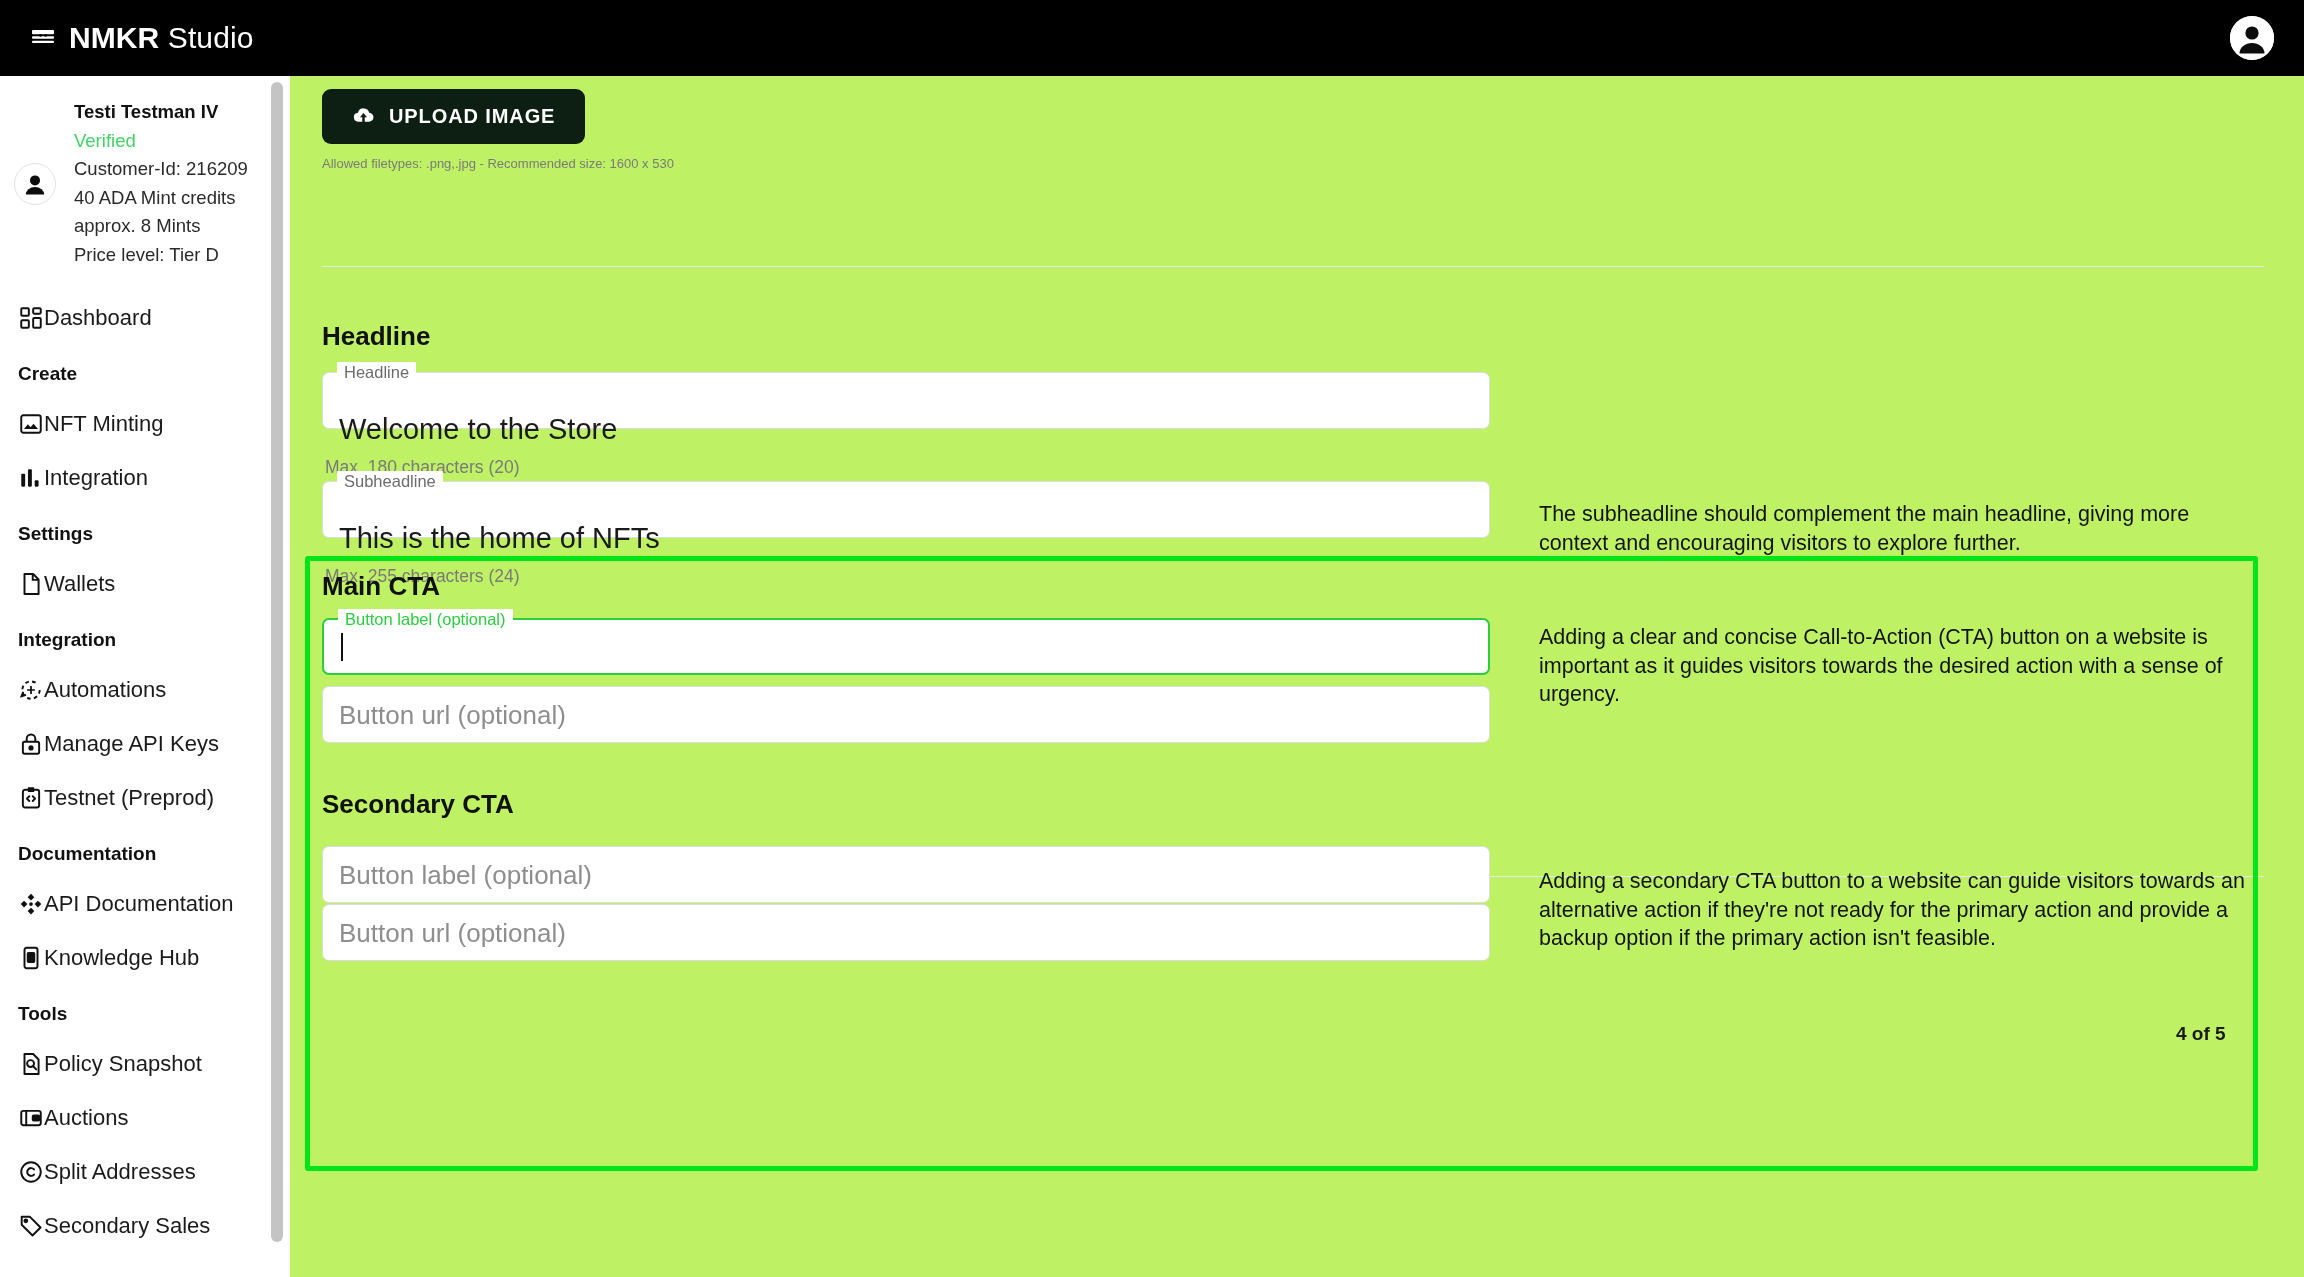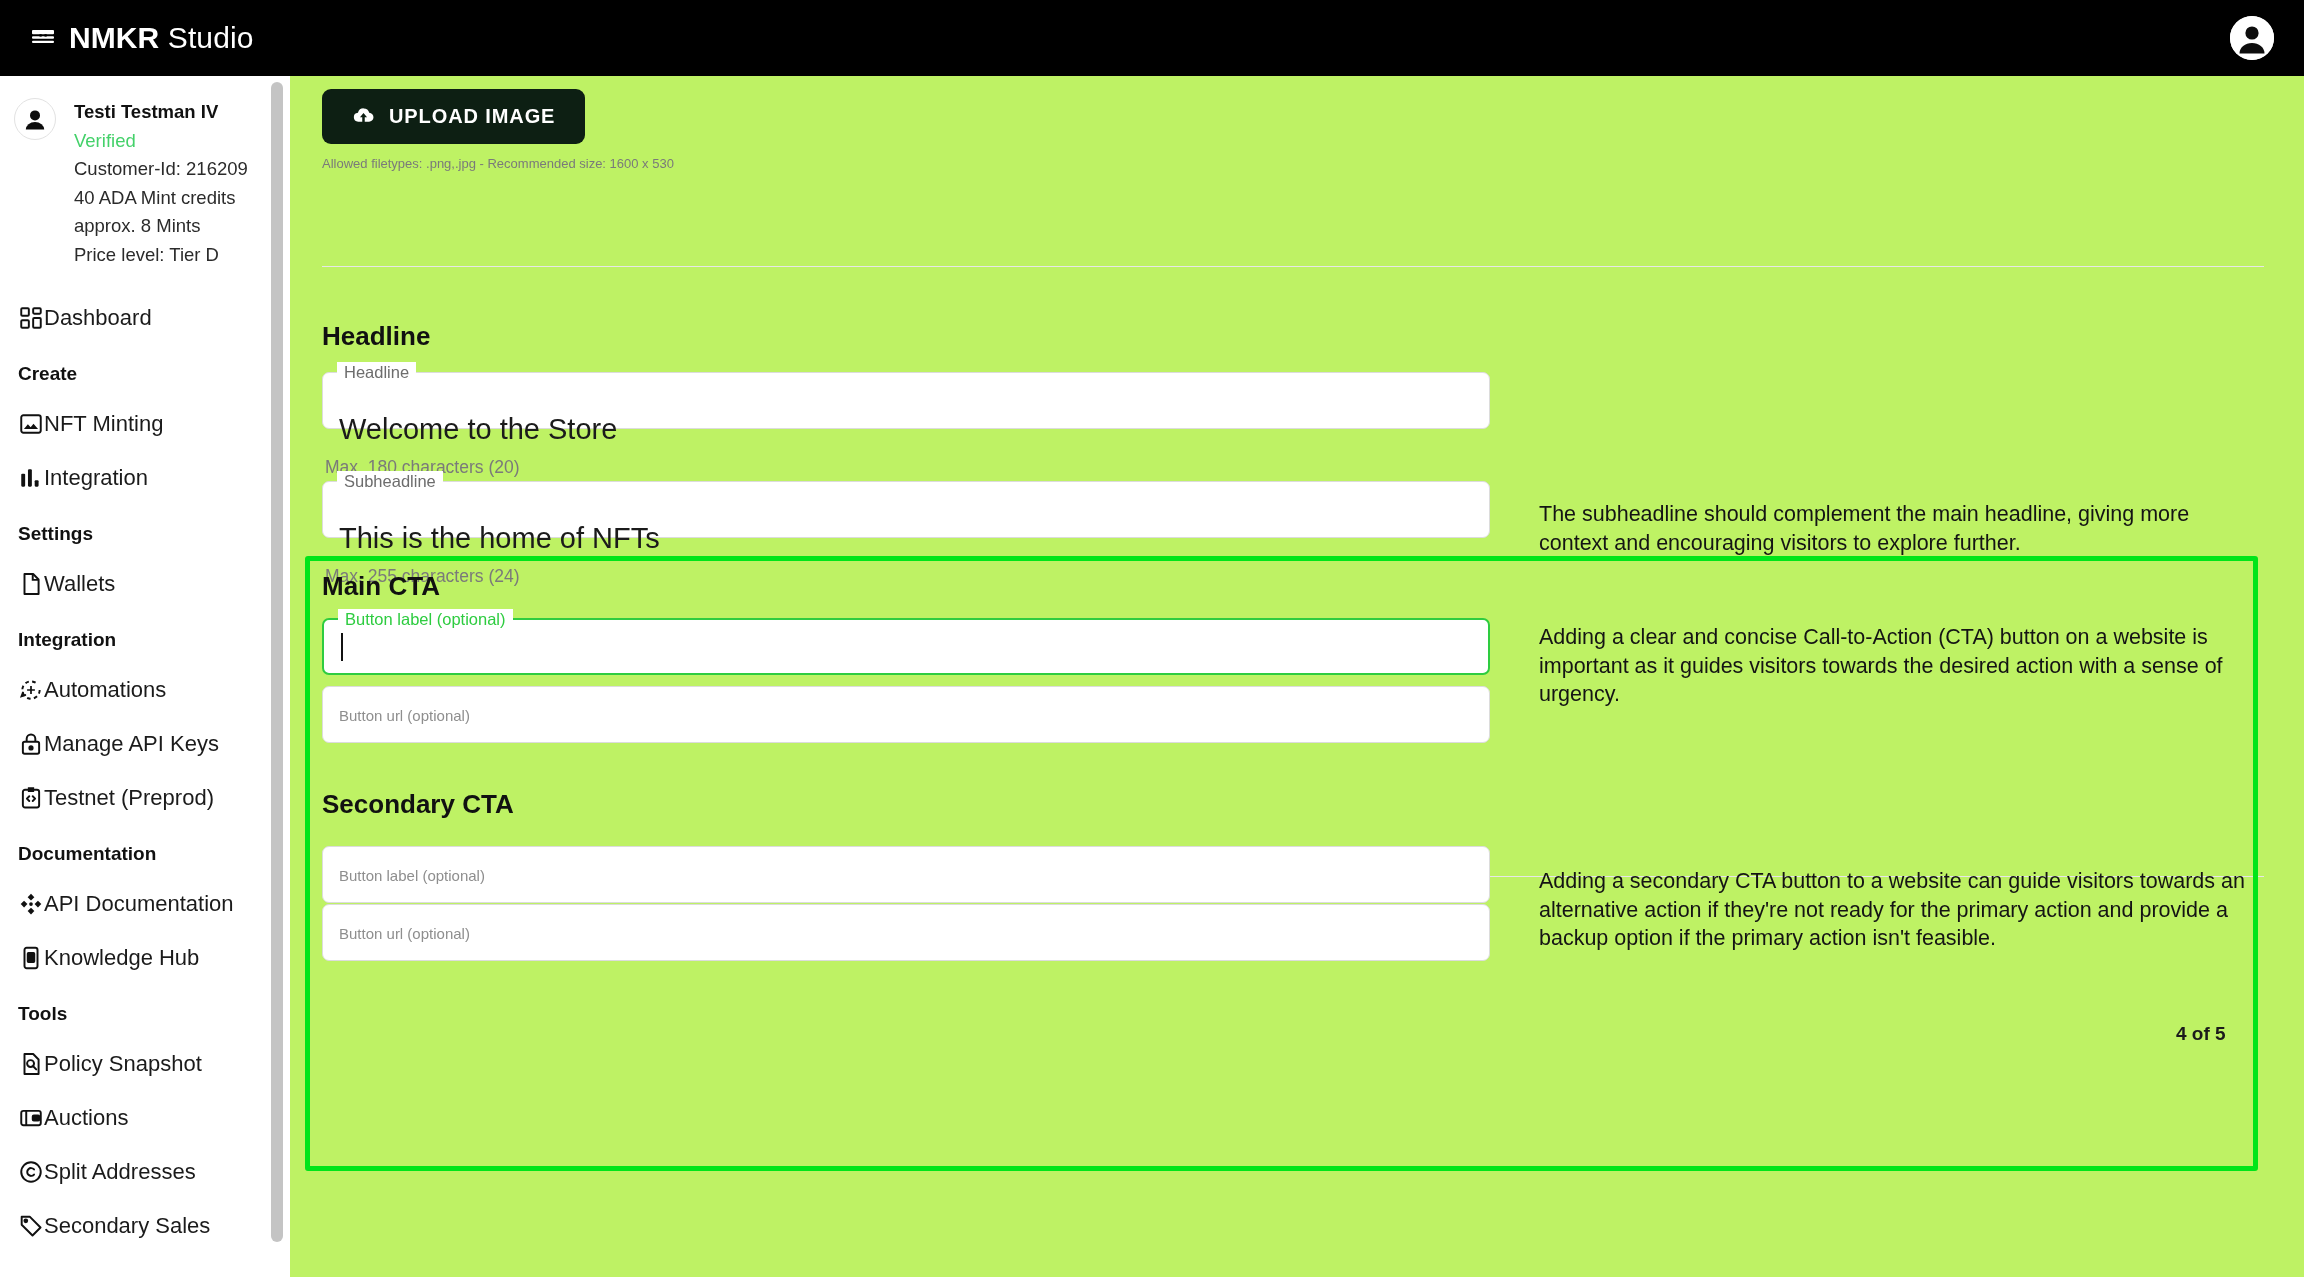--- a/index.html
+++ b/index.html
@@ -47,21 +47,21 @@
     width: 12px; height: 1201px;
   }
   .sb-scroll-thumb {
     position: absolute; top: 6px; left: 0;
     width: 12px; height: 1160px;
     background: #c4c4c4; border-radius: 6px;
     cursor: pointer;
   }
 
   .profile {
-    display: flex; align-items: flex-start;
+    display: flex; align-items: center;
     padding: 22px 0 0 14px;
   }
   .profile-avatar {
     width: 42px; height: 42px; border-radius: 50%;
     background: #ffffff; border: 1px solid #e2e2e2;
     display: flex; align-items: center; justify-content: center;
     flex: 0 0 auto;
   }
   .profile-info {
     margin-left: 18px; line-height: 28.5px;
@@ -129,21 +129,21 @@
     line-height: 20px;
   }
   .field .value {
     position: absolute; left: 16px; top: 50%;
     transform: translateY(-50%);
     font-size: 29px; color: #1b1b1b; margin-top: 28px;
   }
   .field .placeholder {
     position: absolute; left: 16px; top: 50%;
     transform: translateY(-50%);
-    font-size: 15px; color: #8e8e8e;
+    font-size: 26px; color: #8e8e8e;
   }
   .field.focused {
     border: 2px solid #2ecc40;
   }
   .field.focused .legend { color: #2ecc40; }
   .caret {
     position: absolute; left: 17px; top: 50%;
     transform: translateY(-50%);
     width: 2px; height: 28px; background: #111;
   }

